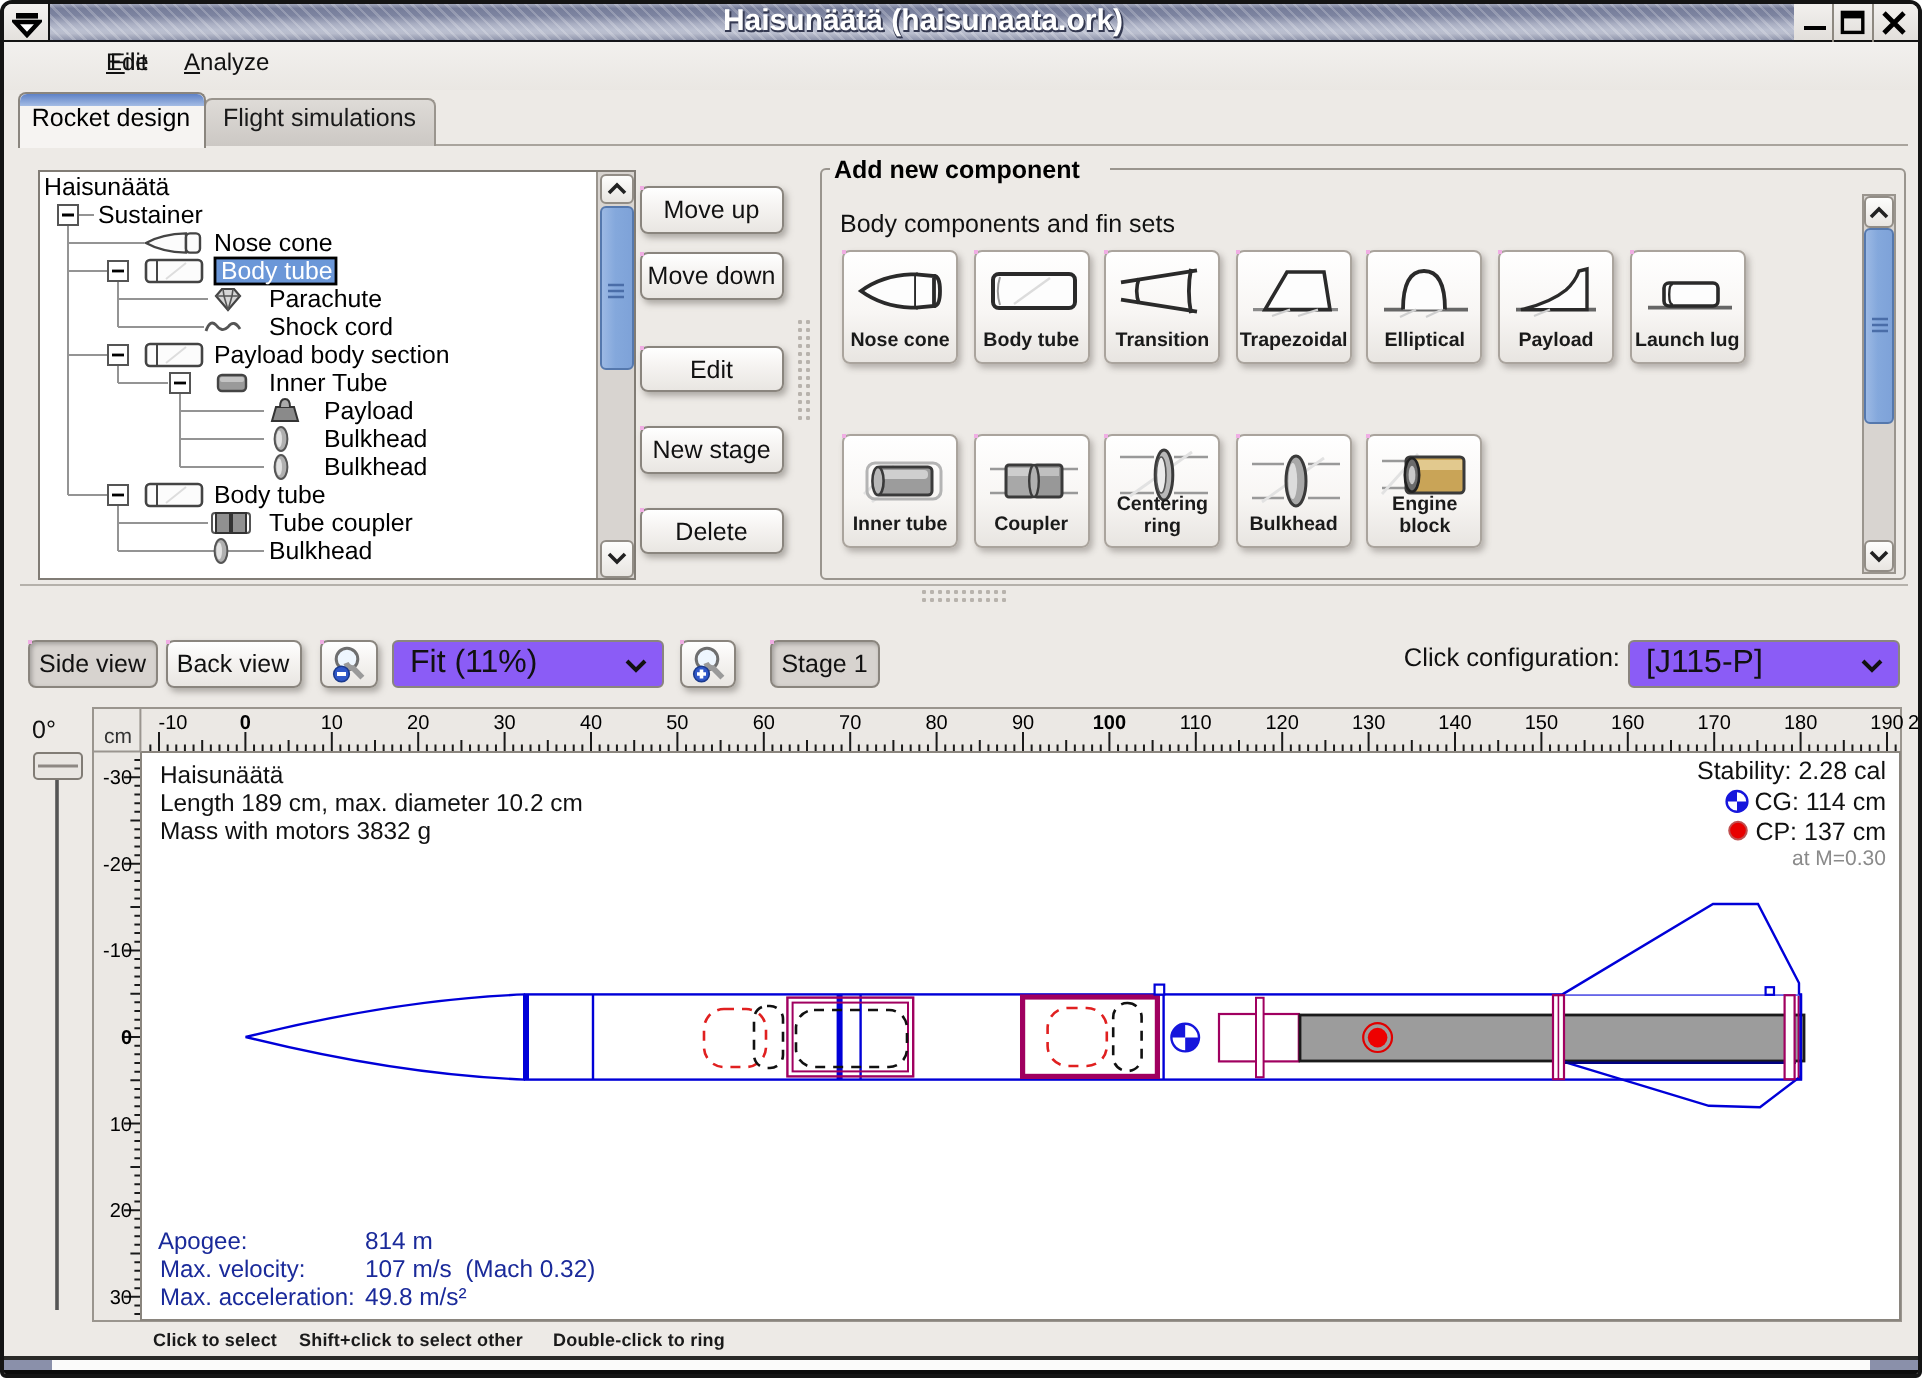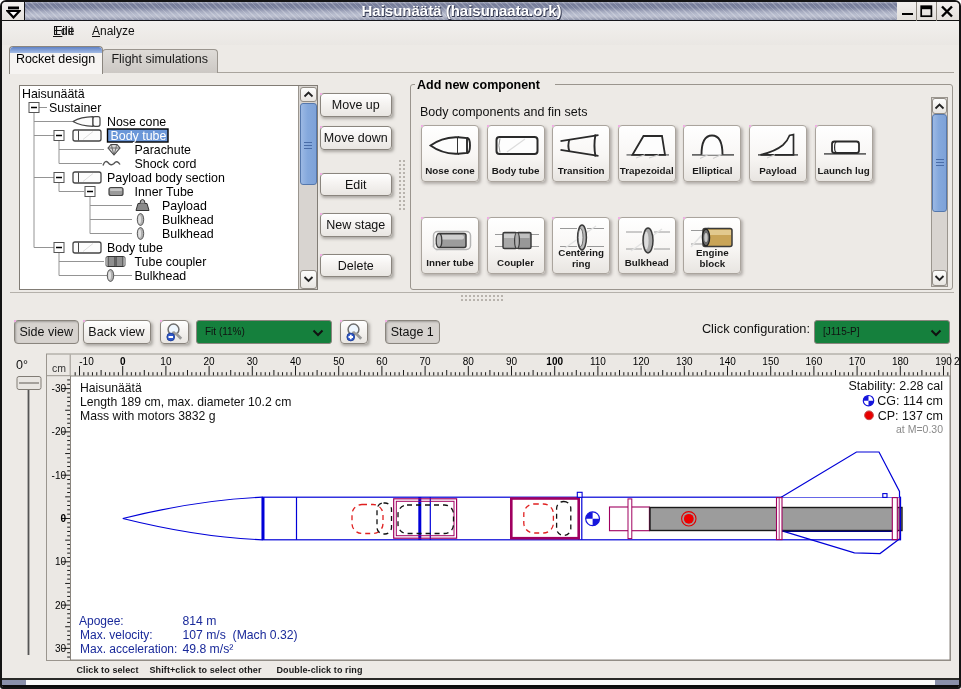--- a/index.html
+++ b/index.html
@@ -15,21 +15,21 @@
 .cbtn { position:absolute; border:1px solid #aaa49d; border-radius:4px;
   background:linear-gradient(180deg,#ffffff 0%,#f8f6f4 55%,#e8e5e1 100%);
   text-align:center; box-shadow:1.5px 2px 3px rgba(110,105,100,0.45); }
 .cbtn::before { content:""; position:absolute; left:-1px; top:-1px; width:2px; height:2px; background:#f0aee4; }
 .clab { position:absolute; left:0; right:0; font-size:9.8px; font-weight:bold; color:#1a1a1a; line-height:11px; }
 .grip { background-image:radial-gradient(circle at 1px 1px, #b8b3ad 1px, transparent 1.2px); background-size:4px 4px; }
 .sb-btn { position:absolute; border:1px solid #928d86; border-radius:3px;
   background:linear-gradient(180deg,#fdfdfc,#e8e5e1); }
 .sb-thumb { position:absolute; border:1px solid #5578ad; border-radius:3px;
   background:linear-gradient(90deg,#9cb9e4 0%,#84a8dc 45%,#7ea2d8 100%); }
-.combo { position:absolute; background:#15803d; border:1px solid #8a857e; border-radius:3px; font-size:10px; color:#111; }
+.combo { position:absolute; background:#8b5cf6; border:1px solid #8a857e; border-radius:3px; font-size:16px; color:#111; }
 </style></head><body>
 <div id="win">
 
 <div style="position:absolute;left:23px;top:0px;width:873px;height:18.5px;background:repeating-linear-gradient(45deg, rgba(255,255,255,0.20) 0 1.2px, rgba(255,255,255,0) 1.2px 4px),linear-gradient(180deg,#a3a8bc 0%,#767d9a 12%,#7d84a0 32%,#a9aec2 55%,#babfd0 72%,#b8bccc 82%,#8f95ac 100%);border-bottom:1.5px solid #15151a;"></div>
 <div style="position:absolute;left:23px;top:0px;width:873px;height:18.5px;text-align:center;font-size:15px;font-weight:bold;color:#fff;line-height:18.5px;text-shadow:1px 1px 0 #353a52, 0 1px 0 #353a52;">Haisunäätä (haisunaata.ork)</div>
 <div style="position:absolute;left:0px;top:0px;width:23px;height:18.5px;background:linear-gradient(180deg,#f4f2f0,#e4e1dd);border-right:1.5px solid #141414;border-bottom:1.5px solid #141414;"></div>
 <svg style="position:absolute;left:4px;top:3px" width="15" height="14" viewBox="0 0 15 14">
       <rect x="2" y="1.5" width="11" height="2.8" fill="#000"></rect>
       <path d="M1.5 6 L13.5 6 L7.5 12.5 Z" fill="#fff" stroke="#000" stroke-width="2.2"></path>
     </svg>

